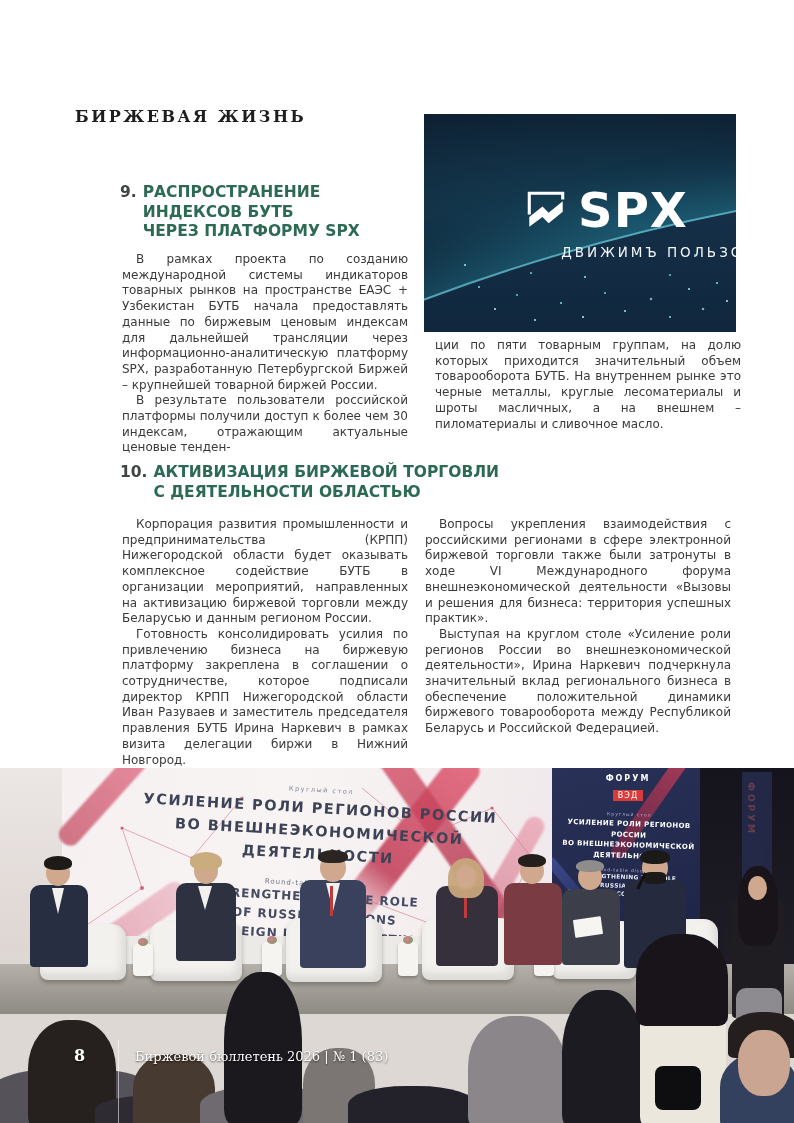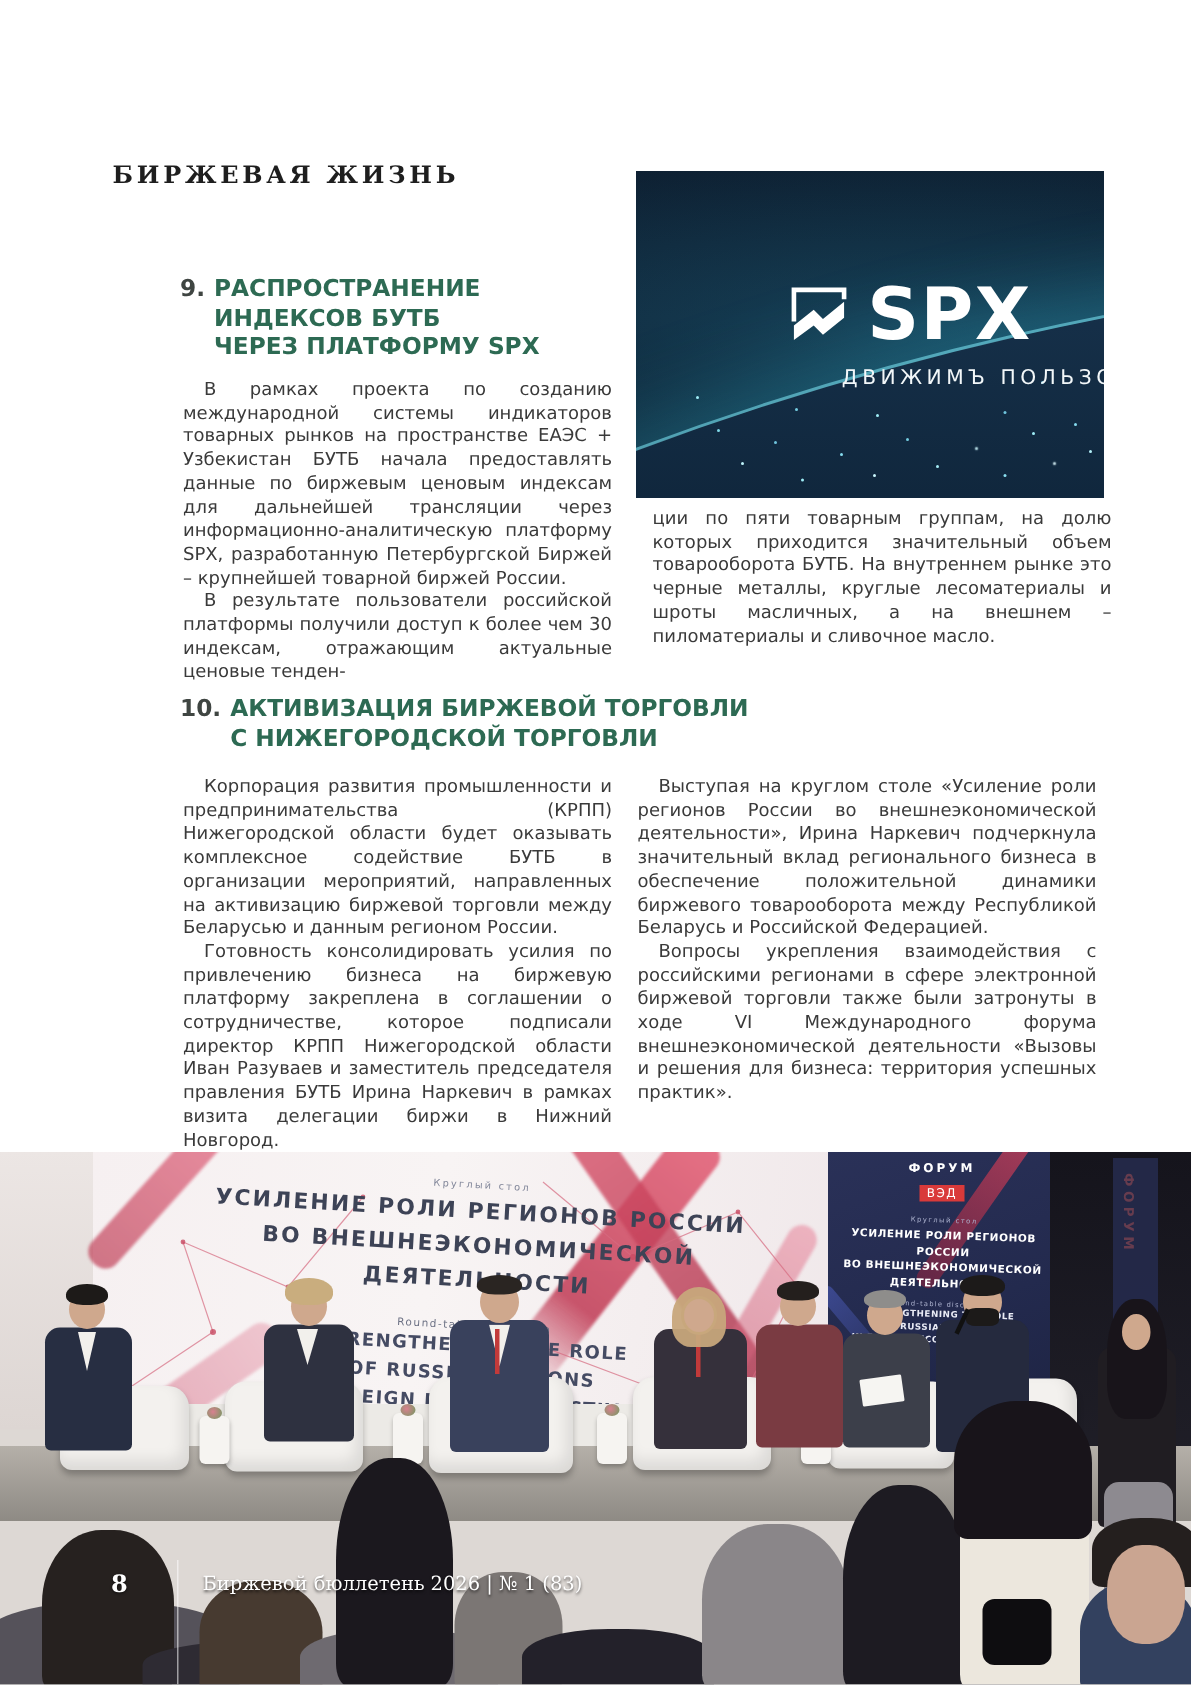--- a/index.html
+++ b/index.html
@@ -144,31 +144,31 @@
   </div>
 
   <div class="abs col" style="left:404px;top:338px;width:306px;margin-left:31px;">
     <p style="text-indent:0;">ции по пяти товарным группам, на долю которых приходится значительный объем товарооборота БУТБ. На внутреннем рынке это черные металлы, круглые лесоматериалы и шроты масличных, а на внешнем – пиломатериалы и сливочное масло.</p>
   </div>
 
   <div class="abs sec-head" style="left:120px;top:463px;width:560px;">
     <span class="sec-num">10.</span>
     <span class="sec-lines">
       <span>АКТИВИЗАЦИЯ БИРЖЕВОЙ ТОРГОВЛИ</span>
-      <span>С НИЖЕГОРОДСКОЙ ТОРГОВЛИ</span>
+      <span>С ДЕЯТЕЛЬНОСТИ ОБЛАСТЬЮ</span>
     </span>
   </div>
 
   <div class="abs col" style="left:122px;top:517px;width:286px;">
     <p>Корпорация развития промышленности и предпринимательства (КРПП) Нижегородской области будет оказывать комплексное содействие БУТБ в организации мероприятий, направленных на активизацию биржевой торговли между Беларусью и данным регионом России.</p>
     <p>Готовность консолидировать усилия по привлечению бизнеса на биржевую платформу закреплена в соглашении о сотрудничестве, которое подписали директор КРПП Нижегородской области Иван Разуваев и заместитель председателя правления БУТБ Ирина Наркевич в рамках визита делегации биржи в Нижний Новгород.</p>
   </div>
   <div class="abs col" style="left:425px;top:517px;width:306px;">
+    <p>Вопросы укрепления взаимодействия с российскими регионами в сфере электронной биржевой торговли также были затронуты в ходе VI Международного форума внешнеэкономической деятельности «Вызовы и решения для бизнеса: территория успешных практик».</p>
     <p>Выступая на круглом столе «Усиление роли регионов России во внешнеэкономической деятельности», Ирина Наркевич подчеркнула значительный вклад регионального бизнеса в обеспечение положительной динамики биржевого товарооборота между Республикой Беларусь и Российской Федерацией.</p>
-    <p>Вопросы укрепления взаимодействия с российскими регионами в сфере электронной биржевой торговли также были затронуты в ходе VI Международного форума внешнеэкономической деятельности «Вызовы и решения для бизнеса: территория успешных практик».</p>
   </div>
 
   <div class="abs photo">
     <div class="abs wallL"></div>
 
     <div class="abs screen">
       <div class="stroke s1"></div>
       <div class="stroke s2"></div>
       <div class="stroke s3"></div>
       <div class="stroke s4"></div>

